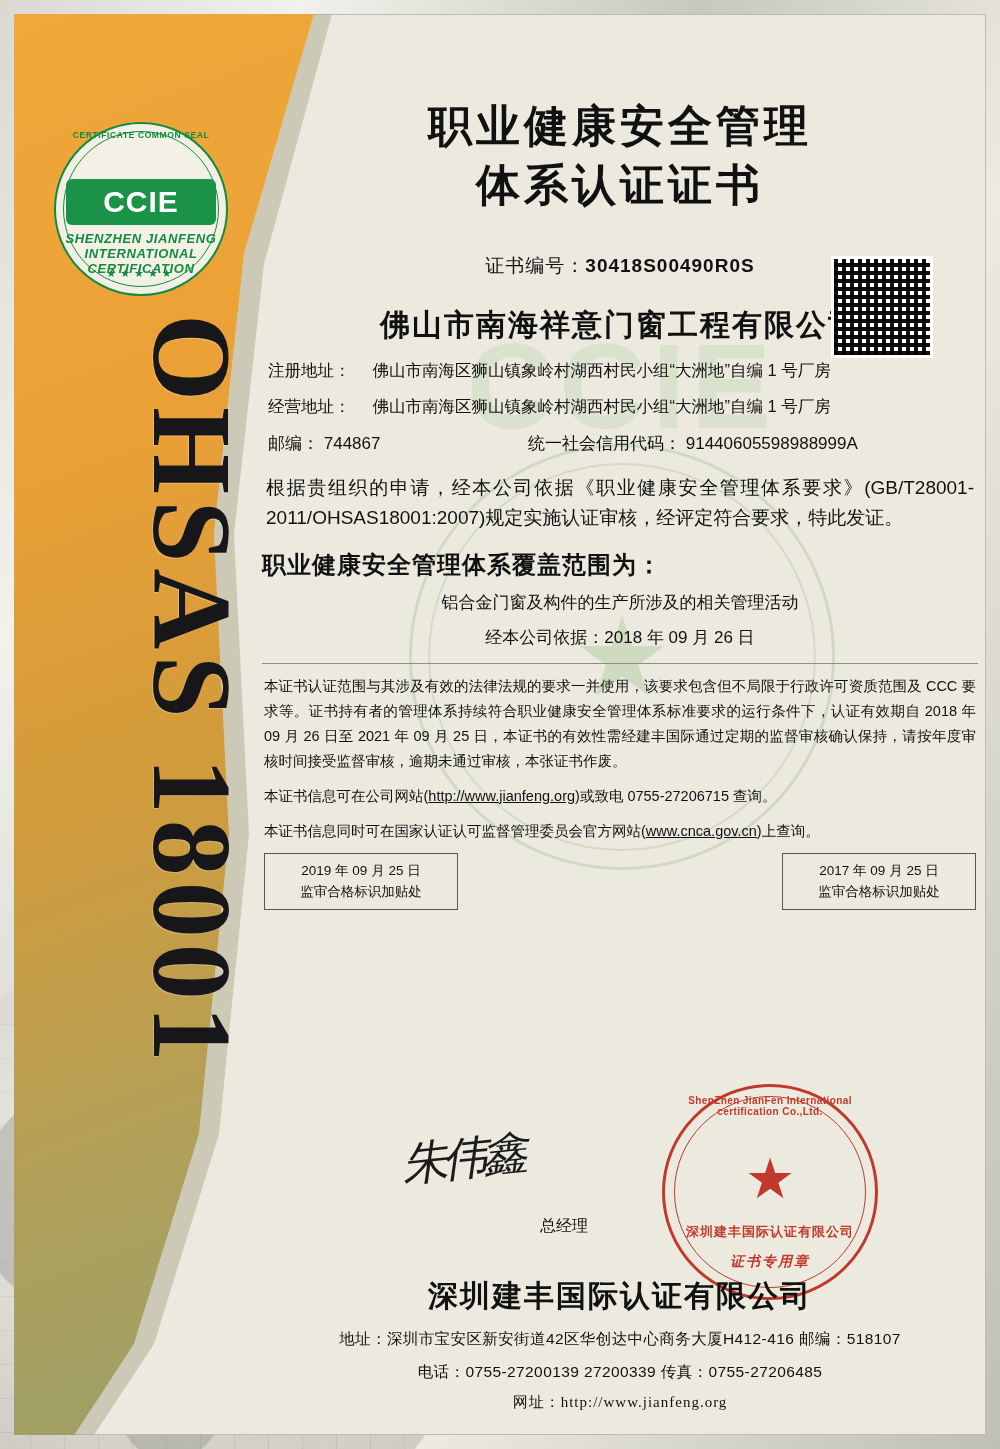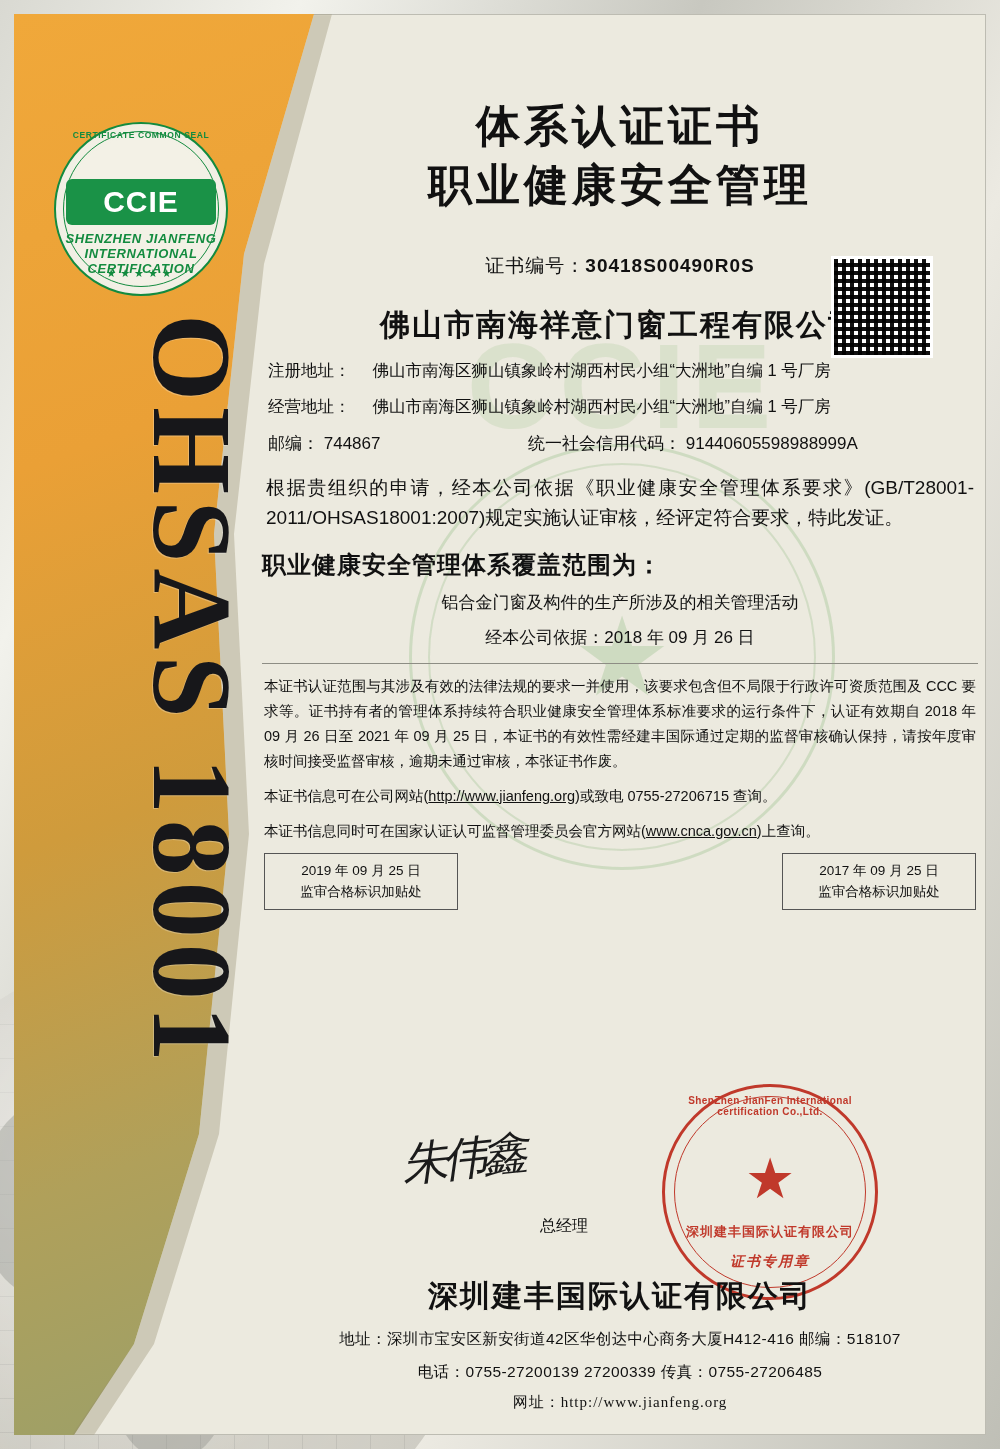--- a/index.html
+++ b/index.html
@@ -236,22 +236,22 @@
       <div class="stars">★★★★★</div>
     </div>
 
     <div class="watermark">
       <div class="wm-ccie">CCIE</div>
       <div class="wm-star">★</div>
     </div>
 
     <div class="content">
       <div class="title">
+        <div>职业健康安全管理</div>
         <div>体系认证证书</div>
-        <div>职业健康安全管理</div>
       </div>
 
       <div class="qr"></div>
 
       <div class="certno">
         <span>证书编号：</span><b>30418S00490R0S</b>
       </div>
 
       <div class="company">佛山市南海祥意门窗工程有限公司</div>
 

